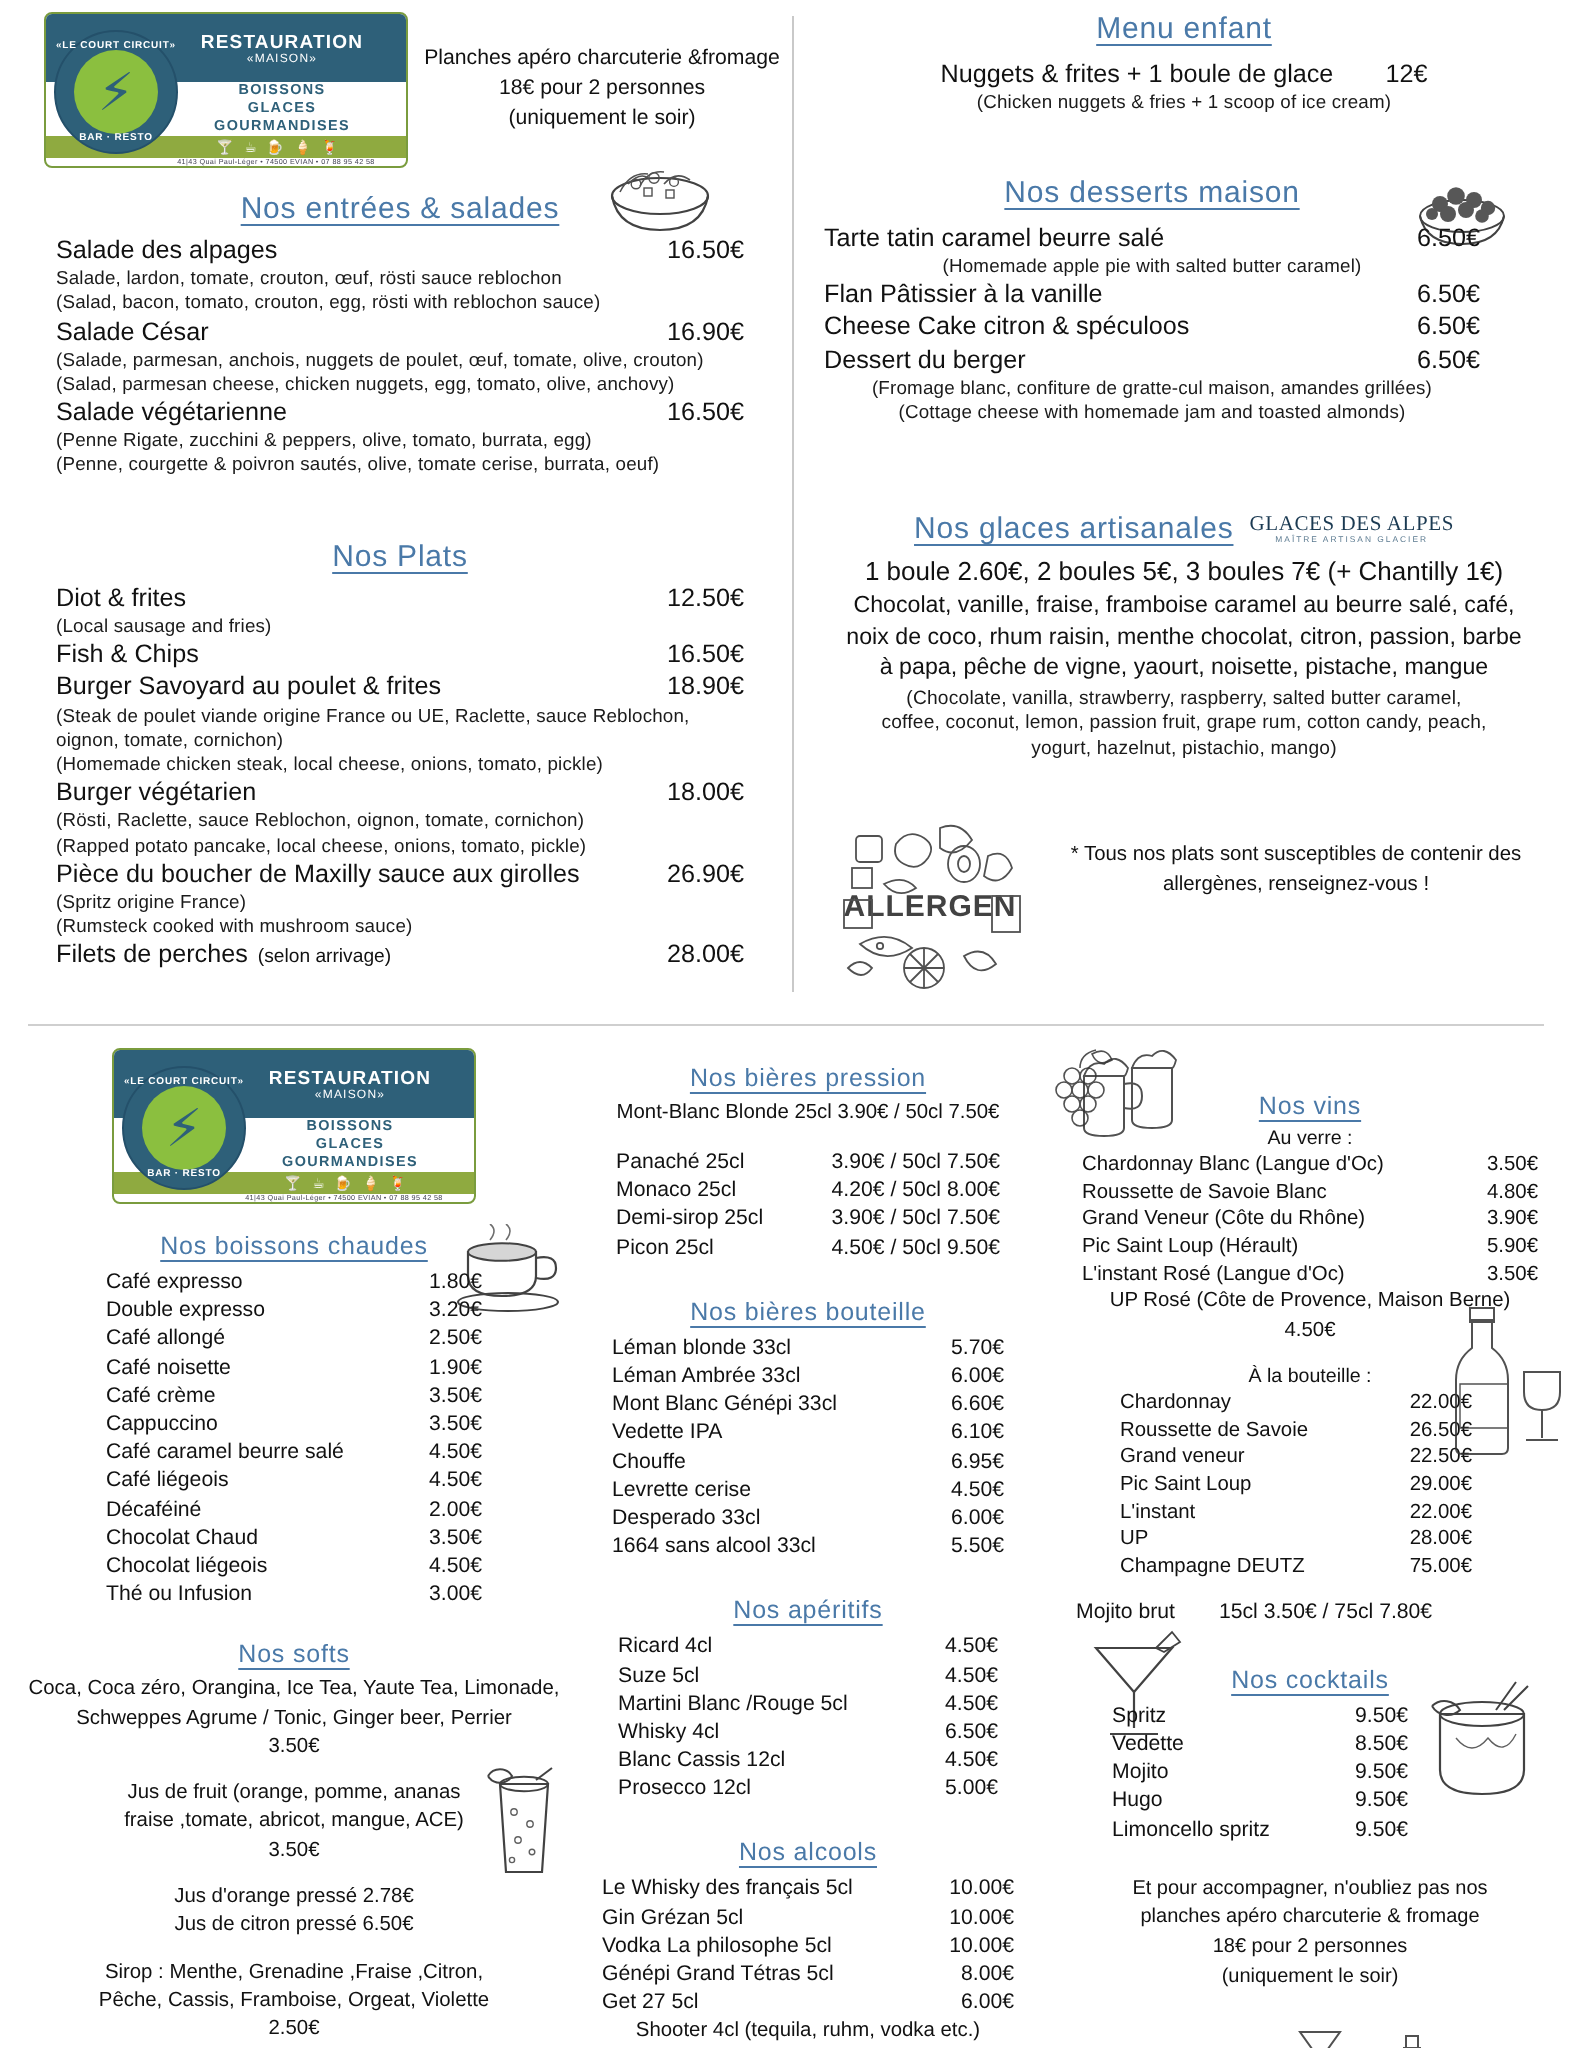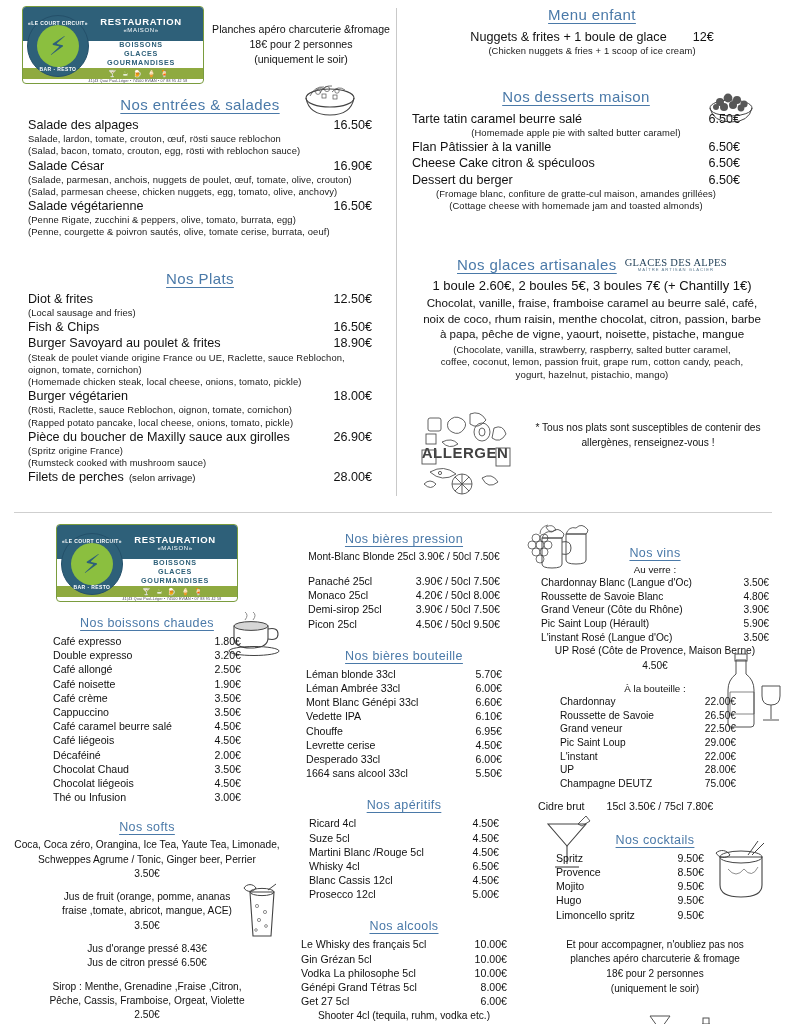--- a/index.html
+++ b/index.html
@@ -443,21 +443,21 @@
           <div>Coca, Coca zéro, Orangina, Ice Tea, Yaute Tea, Limonade,</div>
           <div>Schweppes Agrume / Tonic, Ginger beer, Perrier</div>
           <div>3.50€</div>
         </div>
         <div class="center" style="font-size:10.2px;line-height:1.4;margin-top:9px;">
           <div>Jus de fruit (orange, pomme, ananas</div>
           <div>fraise ,tomate, abricot, mangue, ACE)</div>
           <div>3.50€</div>
         </div>
         <div class="center" style="font-size:10.2px;line-height:1.4;margin-top:9px;">
-          <div>Jus d'orange pressé 8.43€</div>
+          <div>Jus d'orange pressé 2.78€</div>
           <div>Jus de citron pressé 6.50€</div>
         </div>
         <div class="center" style="font-size:10.2px;line-height:1.4;margin-top:9px;">
           <div>Sirop : Menthe, Grenadine ,Fraise ,Citron,</div>
           <div>Pêche, Cassis, Framboise, Orgeat, Violette</div>
           <div>2.50€</div>
         </div>
 
         <svg class="art" style="position:absolute;right:-4px;top:62px;" width="46" height="60" viewBox="0 0 46 60">
           <path d="M12 10 h24 l-3 44 h-18 z" fill="none" stroke="#222" stroke-width="1.1"></path>
@@ -670,21 +670,21 @@
               <span class="nm">UP</span>
               <span class="pr">28.00€</span>
             </div>
             <div class="brow" style="justify-content: space-between; font-size: 10.2px;">
               <span class="nm">Champagne  DEUTZ</span>
               <span class="pr">75.00€</span>
             </div>
           </div>
 
         <div class="brow" style="margin-top:8px;justify-content:flex-start;gap:22px;padding-left:12px;">
-          <span class="nm">Cidre brut</span>
+          <span class="nm">Mojito brut</span>
           <span class="pr">15cl 3.50€ / 75cl 7.80€</span>
         </div>
 
         <svg class="art" style="position:absolute;left:-10px;top:-24px;" width="44" height="44" viewBox="0 0 44 44">
           <g fill="none" stroke="#333" stroke-width=".8">
             <circle cx="20" cy="16" r="4"></circle>
               <circle cx="28" cy="16" r="4"></circle>
             <circle cx="16" cy="23" r="4"></circle>
               <circle cx="24" cy="23" r="4"></circle>
             <circle cx="32" cy="23" r="4"></circle>
@@ -706,21 +706,21 @@
       </div>
 
       <div style="margin-top:20px;position:relative;">
         <div class="sect-title sm">Nos cocktails</div>
         <div id="cocktails-list" class="tbl" style="width:148px;margin-top:1px;margin-left:30px;">
             <div class="brow" style="justify-content: space-between;">
               <span class="nm">Spritz</span>
               <span class="pr">9.50€</span>
             </div>
             <div class="brow" style="justify-content: space-between;">
-              <span class="nm">Provence</span>
+              <span class="nm">Vedette</span>
               <span class="pr">8.50€</span>
             </div>
             <div class="brow" style="justify-content: space-between;">
               <span class="nm">Mojito</span>
               <span class="pr">9.50€</span>
             </div>
             <div class="brow" style="justify-content: space-between;">
               <span class="nm">Hugo</span>
               <span class="pr">9.50€</span>
             </div>

